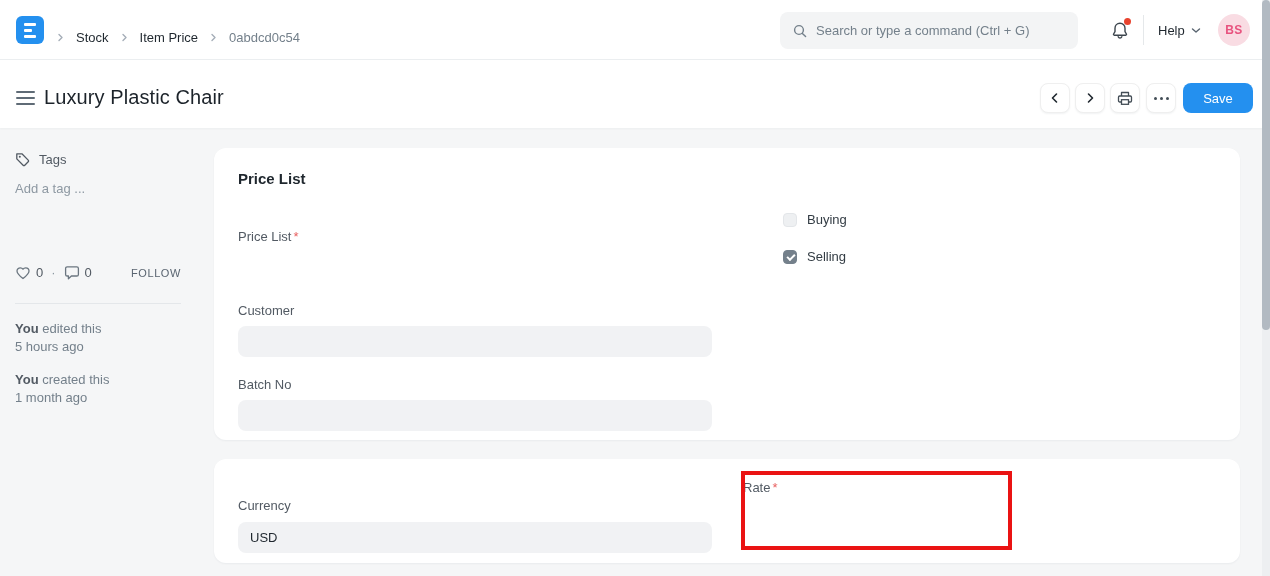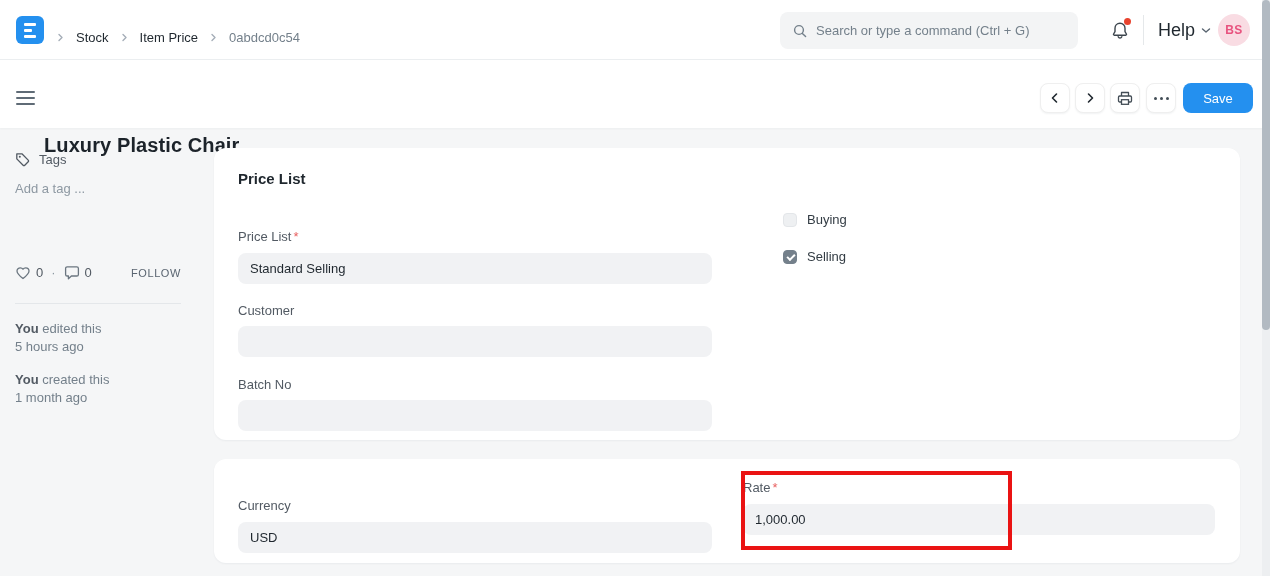--- a/index.html
+++ b/index.html
@@ -36,35 +36,35 @@
   .chev { color:#a5aeb8; display:flex; align-items:center; }
   .searchbar {
     left:780px; top:12px; width:298px; height:37px;
     background:#f3f4f5; border-radius:8px;
     display:flex; align-items:center; gap:9px; padding:0 13px;
     font-size:13px; color:#74808b;
   }
   .bell { left:1108px; top:18px; width:24px; height:24px; display:flex; align-items:center; justify-content:center; }
   .bell .dot { position:absolute; right:1px; top:0; width:7px; height:7px; border-radius:50%; background:#e8432e; }
   .nav-divider { left:1143px; top:15px; width:1px; height:30px; background:#e5e8ea; }
-  .help { left:1158px; top:0; height:60px; display:flex; align-items:center; gap:6px; font-size:18px; color:#1f272e; }
+  .help { left:1158px; top:0; height:60px; display:flex; align-items:center; gap:6px; font-size:13px; color:#1f272e; }
   .avatar {
     left:1218px; top:14px; width:32px; height:32px; border-radius:50%;
     background:#f9dce3; color:#e8537f; font-size:12px; font-weight:700;
     display:flex; align-items:center; justify-content:center; letter-spacing:.3px;
   }
 
   
   .pagehead {
     left:0; top:60px; width:1270px; height:68px; background:#fff;
     box-shadow:0 1px 2px rgba(25,39,52,.04);
   }
   .hamburger { left:16px; top:91px; width:19px; height:14px; display:flex; flex-direction:column; justify-content:space-between; cursor:pointer; }
   .hamburger span { height:2px; background:#5f6b76; border-radius:2px; }
-  .page-title { left:44px; top:86px; font-size:20px; font-weight:700; color:#1c232a; letter-spacing:.1px;margin-top:48px; }
+  .page-title { left:44px; top:86px; font-size:20px; font-weight:400; color:#1c232a; letter-spacing:.1px; }
   .hbtn {
     top:83px; width:30px; height:30px; background:#fff;
     border:1px solid #efefef; border-radius:8px;
     box-shadow:0 1px 2px rgba(25,39,52,.06);
     display:flex; align-items:center; justify-content:center; cursor:pointer; color:#1f272e;
   }
   .hbtn.prev { left:1040px; } .hbtn.next { left:1075px; }
   .hbtn.print { left:1110px; } .hbtn.more { left:1146px; }
   .dots { display:flex; gap:3px; }
   .dots i { width:3px; height:3px; border-radius:50%; background:#434d56; }
@@ -260,21 +260,20 @@
   <div><b>You</b><span> created this</span></div>
   <div>1 month ago</div>
 </div>
 
 <div class="abs card card1">
   <div class="section-title">Price List</div>
 
   <div class="flabel col1" style="top:63px;">
     <span>Price List</span><span class="req">*</span>
   </div>
-  <div class="finput col1" style="top:87px;">Standard Selling</div>
 
   <div class="cbox-row" style="top:64px;">
     <span class="cbox"></span>
     <span class="cbox-label">Buying</span>
   </div>
   <div class="cbox-row" style="top:101px;">
     <span class="cbox checked"></span>
     <span class="cbox-label">Selling</span>
   </div>
 
@@ -285,19 +284,18 @@
   <div class="finput col1" style="top:234px;"></div>
 </div>
 
 <div class="abs card card2">
   <div class="flabel col1" style="top:21px;">Currency</div>
   <div class="finput col1" style="top:45px;">USD</div>
 
   <div class="flabel col2" style="top:21px;">
     <span>Rate</span><span class="req">*</span>
   </div>
-  <div class="finput col2" style="top:45px; width:472px;">1,000.00</div>
 </div>
 
 <div class="abs highlight-rect"></div>
 
 <div class="abs scroll-track"></div>
 <div class="abs scroll-thumb"></div>
 
 </body></html>

